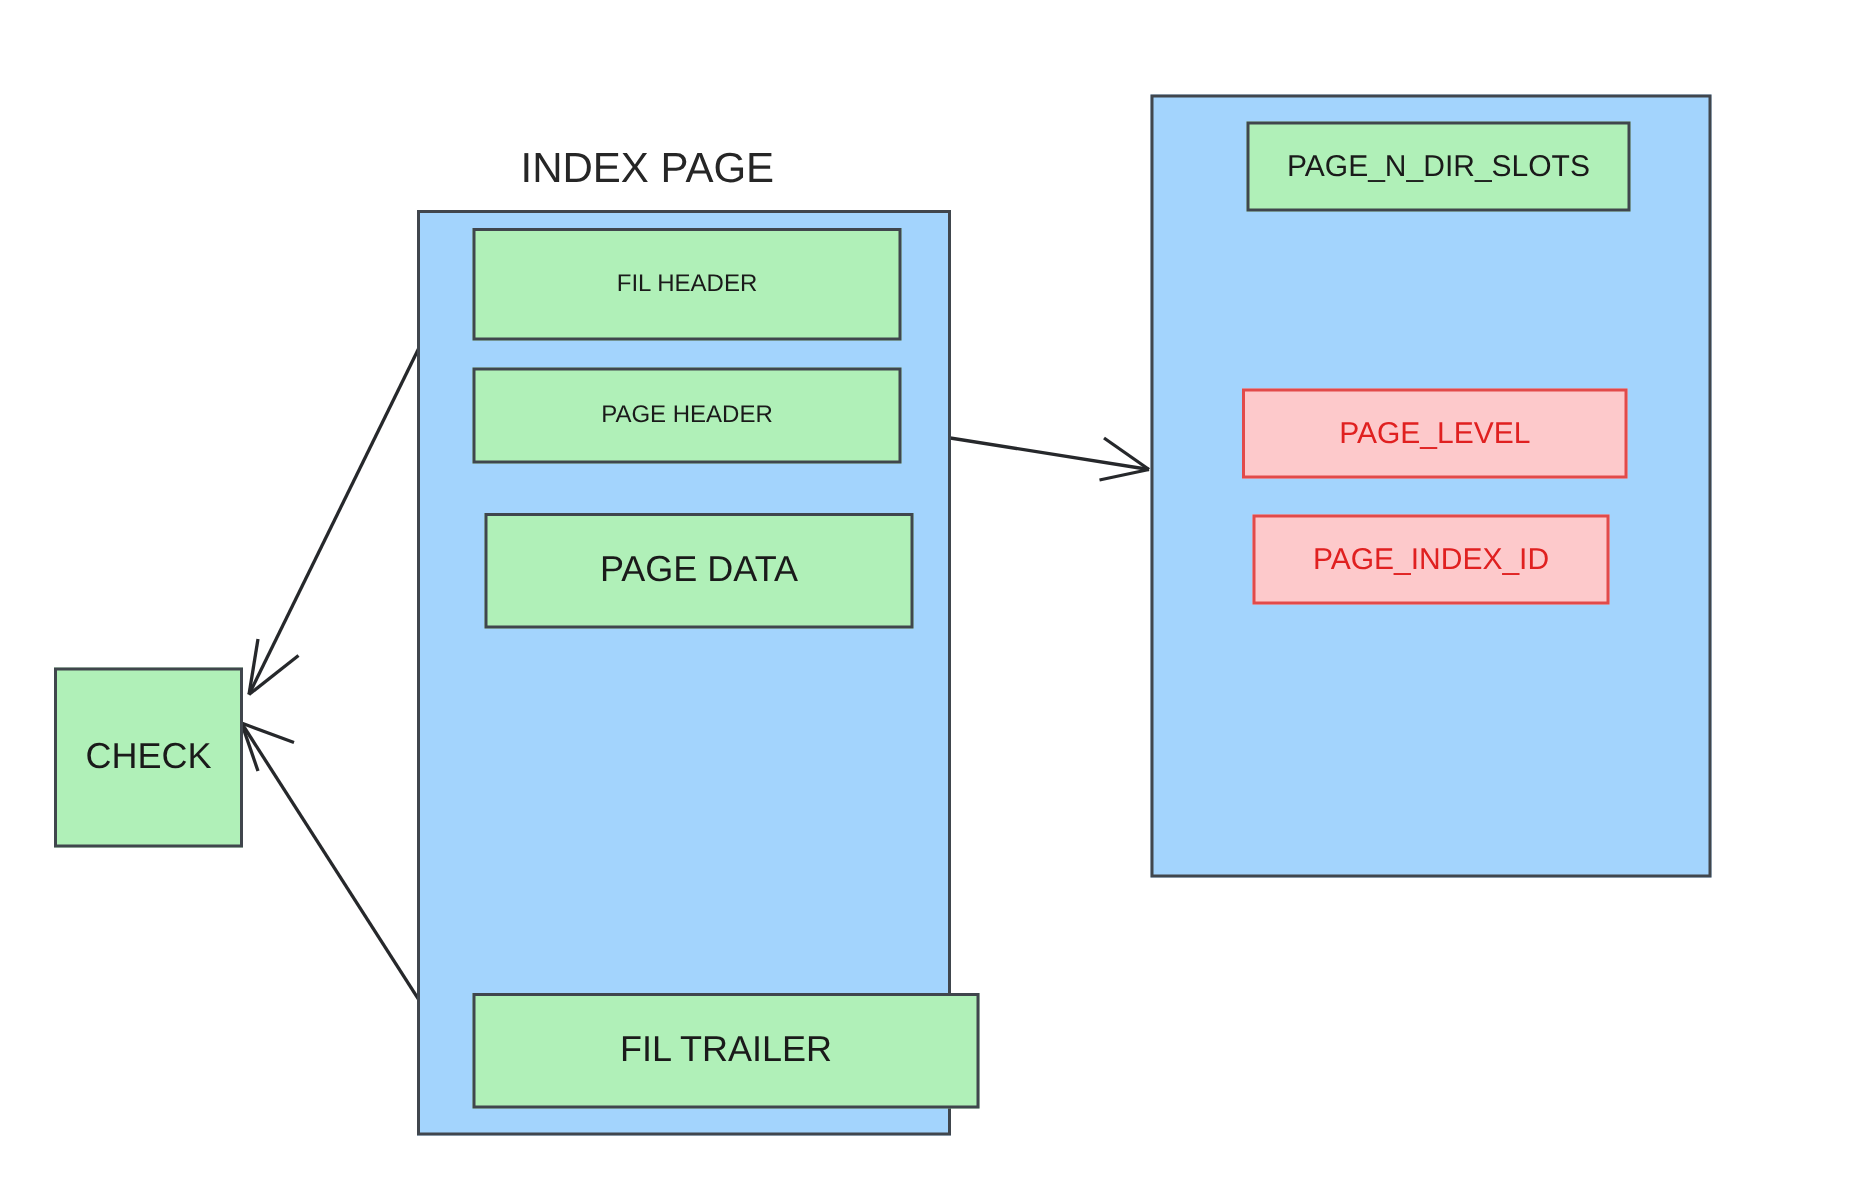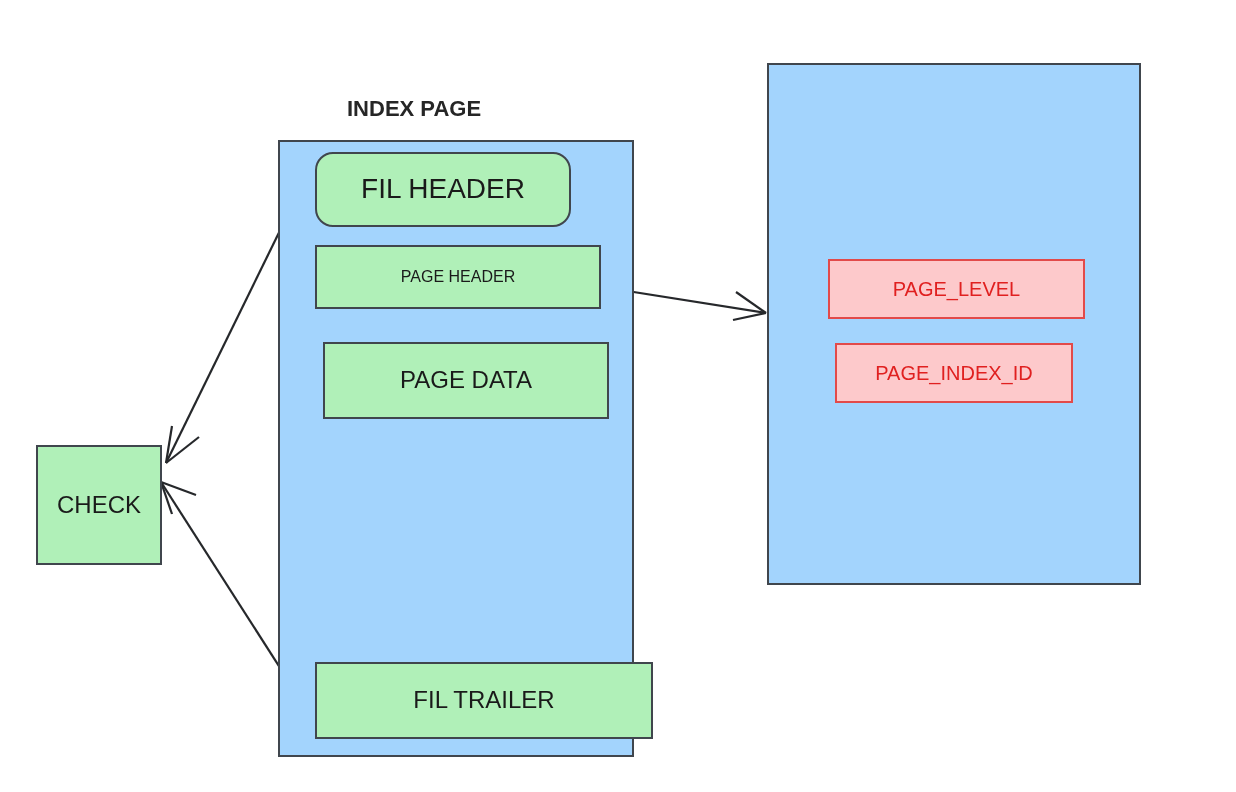--- a/index.html
+++ b/index.html
@@ -80,34 +80,35 @@
       <line x1="161" y1="482" x2="196" y2="495"></line>
     </g>
 
     <g>
       <line x1="602" y1="287" x2="766" y2="313"></line>
       <line x1="766" y1="313" x2="736" y2="292"></line>
       <line x1="766" y1="313" x2="733" y2="320"></line>
     </g>
   </svg>
 
-  <div class="caption" style="left:347px; top:96px; font-size:22px;font-weight:bold;">INDEX PAGE</div>
+  <div class="caption" style="left:347px; top:96px; font-size:28px;">INDEX PAGE</div>
 
   <div class="panel" style="left:278px; top:140px; width:356px; height:617px;"></div>
 
-  <div class="node green" style="left:315px; top:152px; width:256px; height:75px; font-size:28px;border-radius:18px;">FIL HEADER</div>
+  <div class="node green" style="left:315px; top:152px; width:286px; height:75px; font-size:16px;">FIL HEADER</div>
 
   <div class="node green" style="left:315px; top:245px; width:286px; height:64px; font-size:16px;">PAGE HEADER</div>
 
   <div class="node green" style="left:323px; top:342px; width:286px; height:77px; font-size:24px;">PAGE DATA</div>
 
   <div class="node green" style="left:315px; top:662px; width:338px; height:77px; font-size:24px;">FIL TRAILER</div>
 
   <div class="node green" style="left:36px; top:410px; width:126px; height:120px; font-size:24px;margin-top:35px;">CHECK</div>
 
   <div class="panel" style="left:767px; top:63px; width:374px; height:522px;"></div>
 
+  <div class="node green" style="left:831px; top:81px; width:256px; height:60px; font-size:20px;">PAGE_N_DIR_SLOTS</div>
 
   <div class="node pink" style="left:828px; top:259px; width:257px; height:60px; font-size:20px;">PAGE_LEVEL</div>
 
   <div class="node pink" style="left:835px; top:343px; width:238px; height:60px; font-size:20px;">PAGE_INDEX_ID</div>
 
 </div>
 
 </body></html>

